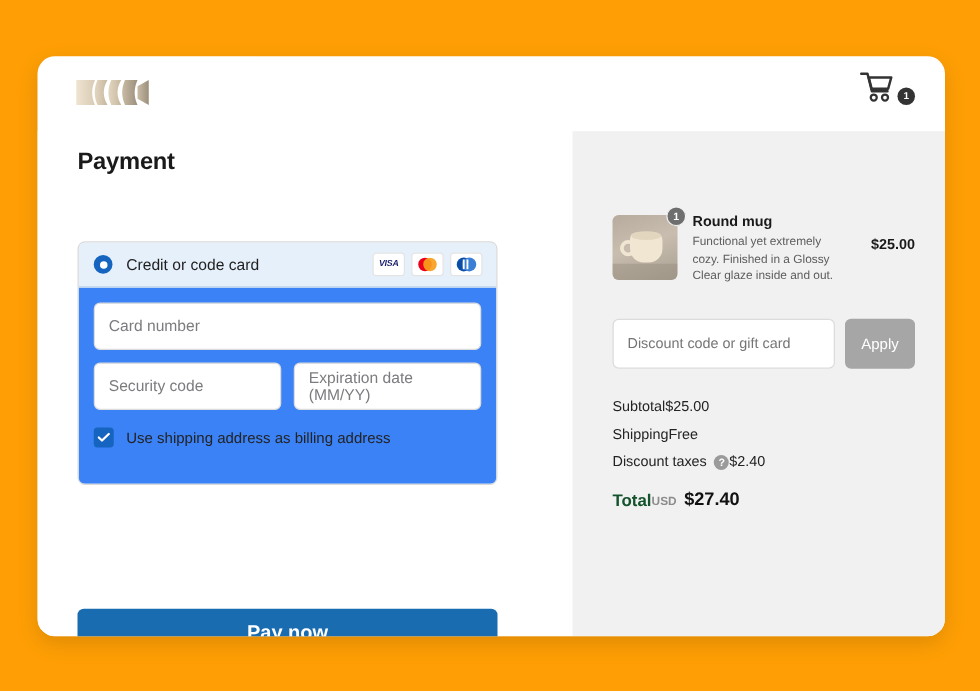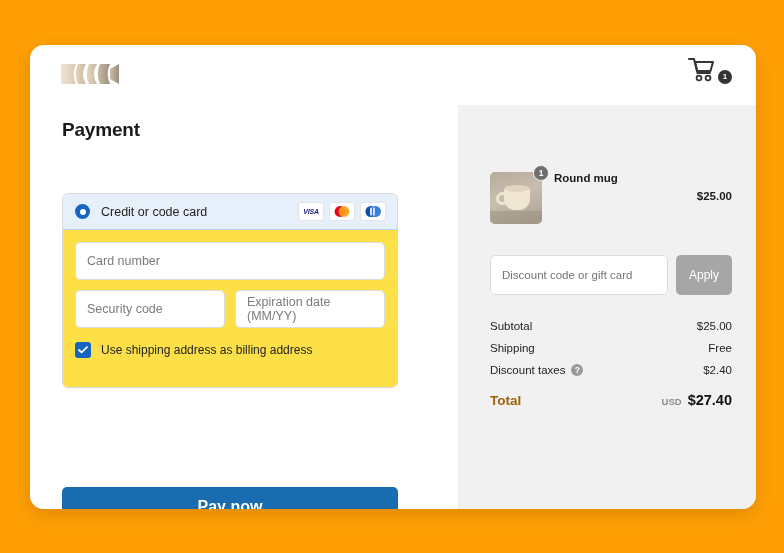--- a/index.html
+++ b/index.html
@@ -93,21 +93,21 @@
   }
 
   .brands { position: absolute; right: 11px; top: 8px; display: flex; gap: 5px; }
   .brand {
     width: 26px; height: 19px; border-radius: 3px;
     background: #fff; border: 1px solid #e4e4e4;
     display: flex; align-items: center; justify-content: center;
   }
   .visa-txt { font-size: 7px; font-weight: bold; font-style: italic; color: #1a1f71; letter-spacing: -0.2px; }
 
-  .card-form { padding: 12px; background: #fde047; }
+  .card-form { padding: 12px; background: #3b82f6; }
   .field {
     background: #fff; border: 1px solid #dcdcdc; border-radius: 5px;
     height: 38px; padding: 0 11px;
     display: flex; align-items: center;
     font-size: 12.5px; color: #7c7c80;
   }
   .field.filled {
     flex-direction: column; align-items: flex-start; justify-content: center;
     padding-top: 2px;
   }
@@ -215,33 +215,33 @@
   .apply-btn {
     width: 62px; height: 40px;
     background: #a6a6a6; color: #fff;
     border: none; border-radius: 5px;
     font-family: "Liberation Sans", sans-serif;
     font-size: 12px; cursor: pointer;
   }
 
   .totals { position: absolute; left: 32px; top: 210px; width: 242px; }
   .total-line {
-    display: flex; align-items: center; justify-content: space-between;
+    display: flex; align-items: center; justify-content: flex-start;
     height: 22px; font-size: 11.5px; color: #232323;
   }
   .tl-left { display: flex; align-items: center; gap: 6px; }
   .help-icon {
     width: 12px; height: 12px; border-radius: 50%;
     background: #9a9a9a; color: #fff;
     font-size: 8.5px; font-weight: bold;
     display: flex; align-items: center; justify-content: center;
     line-height: 1;
   }
   .total-line.grand { height: 30px; margin-top: 4px; }
-  .grand .tl-label { font-size: 13.5px; font-weight: bold; color: #a16207; }
+  .grand .tl-label { font-size: 13.5px; font-weight: bold; color: #14532d; }
   .grand-right { display: flex; align-items: baseline; gap: 6px; }
   .currency { font-size: 9.5px; color: #8c8c8c; font-weight: bold; }
   .grand-amt { font-size: 14.5px; font-weight: bold; color: #111; }
 </style>
 </head>
 <body>
 
 <div class="page">
   <div class="checkout-card">
 
@@ -344,20 +344,21 @@
           <div class="thumb">
             <div class="mug-shadow"></div>
             <div class="mug-body"></div>
             <div class="mug-handle"></div>
             <div class="mug-top"></div>
           </div>
           <div class="qty-badge">1</div>
         </div>
         <div class="item-text">
           <div class="item-title">Round mug</div>
+          <div class="item-desc">Functional yet extremely cozy. Finished in a Glossy Clear glaze inside and out.</div>
         </div>
         <div class="item-price">$25.00</div>
       </div>
 
       <div class="discount-row">
         <input class="discount-input" type="text" placeholder="Discount code or gift card" style="">
         <button class="apply-btn">Apply</button>
       </div>
 
       <div class="totals">

